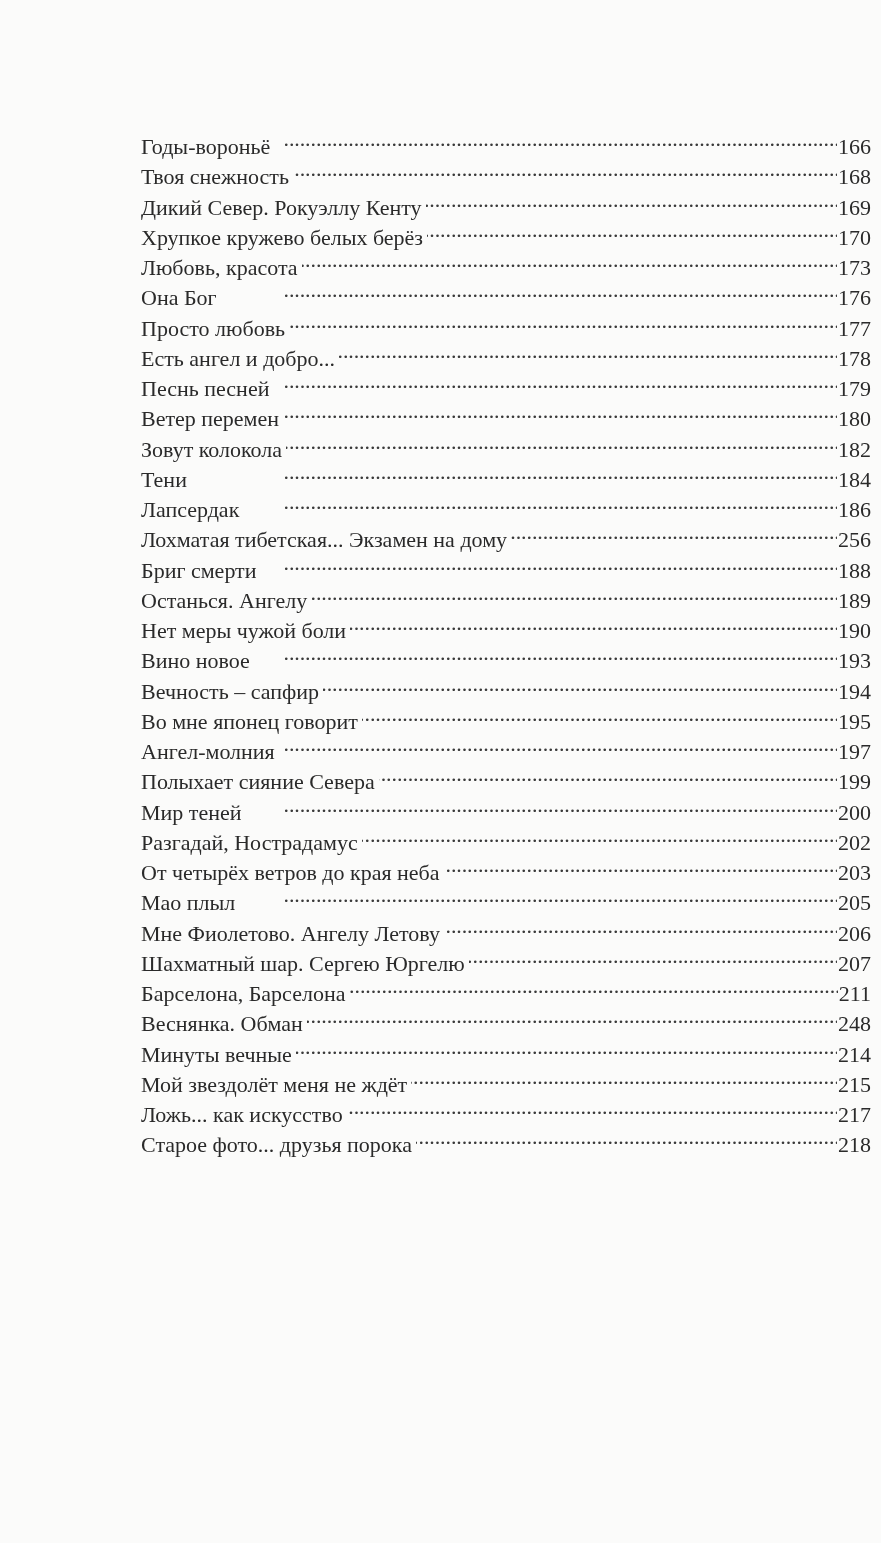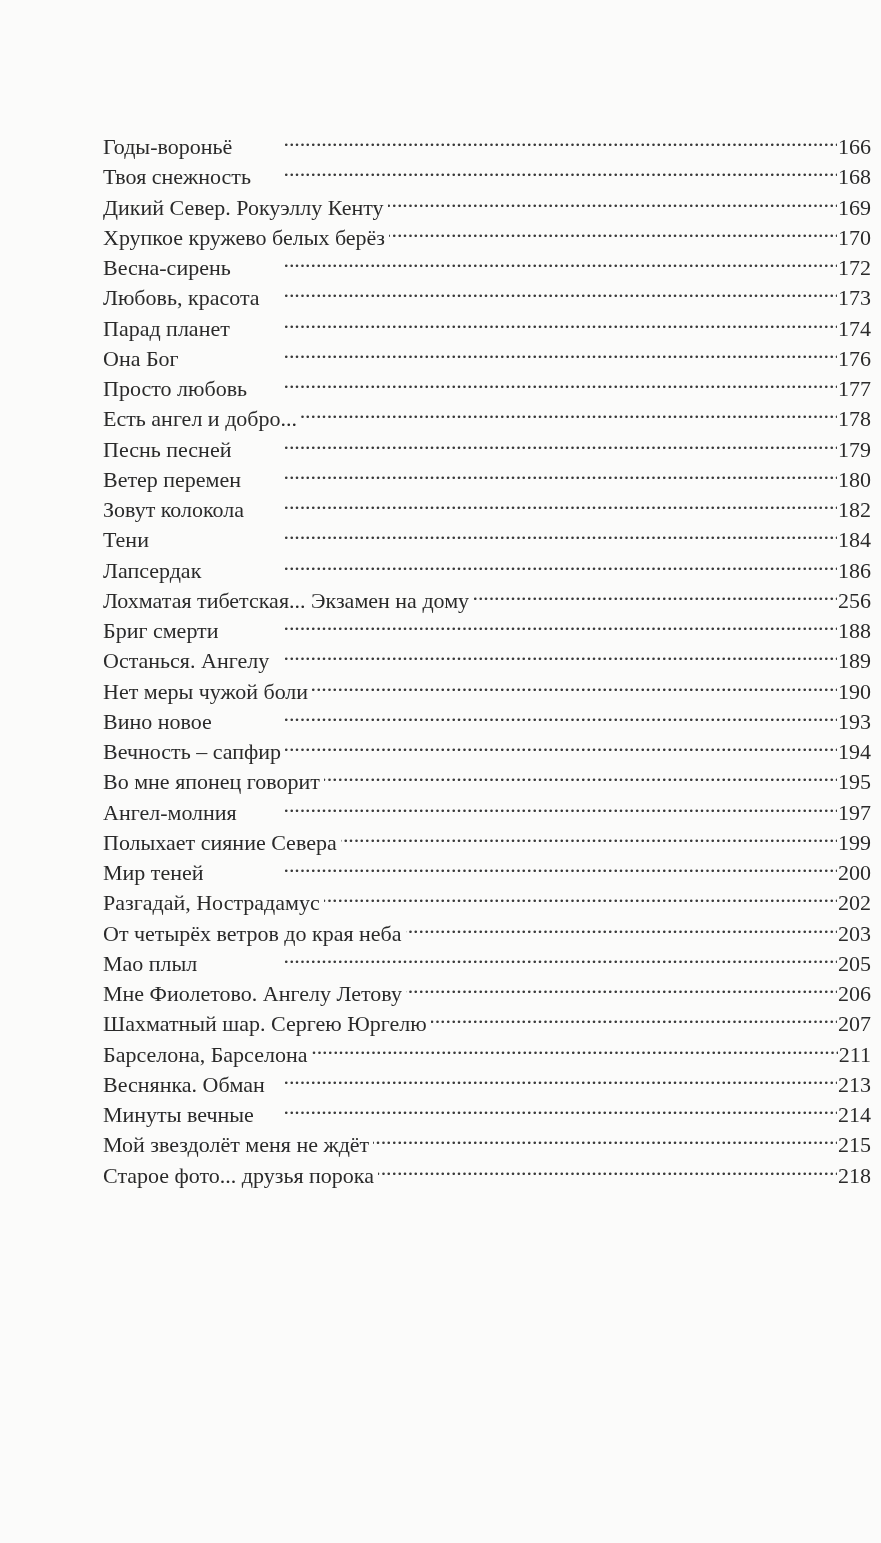--- a/index.html
+++ b/index.html
@@ -15,20 +15,21 @@
     left: 103px; top: 124px;
     width: 768px;
   }
   .row {
     display: flex;
     align-items: baseline;
     height: 30.25px;
     font-size: 22px;
     line-height: 30px;
     white-space: nowrap;
+    margin-left: 38px;
   }
   .title { flex: 0 0 auto; padding-right: 4px; }
   .leader {
     flex: 1 1 auto;
     overflow: hidden;
     position: relative;
     height: 30px;
   }
   .leader::after {
     content: ". . . . . . . . . . . . . . . . . . . . . . . . . . . . . . . . . . . . . . . . . . . . . . . . . . . . . . . . . . . . . . . . . . . . . . . . . . . . . . . . . . . . . . . . . . . . . . . . . . . . . . .";
@@ -58,35 +59,25 @@
       <span class="title">Дикий Север. Рокуэллу Кенту</span>
       <span class="leader"></span>
       <span class="page">169</span>
     </div>
     <div class="row">
       <span class="title">Хрупкое кружево белых берёз</span>
       <span class="leader"></span>
       <span class="page">170</span>
     </div>
     <div class="row">
-      <span class="title">Весна-сирень</span>
-      <span class="leader"></span>
-      <span class="page">172</span>
-    </div>
-    <div class="row">
       <span class="title">Любовь, красота</span>
       <span class="leader"></span>
       <span class="page">173</span>
     </div>
     <div class="row">
-      <span class="title">Парад планет</span>
-      <span class="leader"></span>
-      <span class="page">174</span>
-    </div>
-    <div class="row">
       <span class="title">Она Бог</span>
       <span class="leader"></span>
       <span class="page">176</span>
     </div>
     <div class="row">
       <span class="title">Просто любовь</span>
       <span class="leader"></span>
       <span class="page">177</span>
     </div>
     <div class="row">
@@ -195,30 +186,35 @@
       <span class="page">207</span>
     </div>
     <div class="row">
       <span class="title">Барселона, Барселона</span>
       <span class="leader"></span>
       <span class="page">211</span>
     </div>
     <div class="row">
       <span class="title">Веснянка. Обман</span>
       <span class="leader"></span>
-      <span class="page">213</span>
+      <span class="page">248</span>
     </div>
     <div class="row">
       <span class="title">Минуты вечные</span>
       <span class="leader"></span>
       <span class="page">214</span>
     </div>
     <div class="row">
       <span class="title">Мой звездолёт меня не ждёт</span>
       <span class="leader"></span>
       <span class="page">215</span>
+    </div>
+    <div class="row">
+      <span class="title">Ложь... как искусство</span>
+      <span class="leader"></span>
+      <span class="page">217</span>
     </div>
     <div class="row">
       <span class="title">Старое фото... друзья порока</span>
       <span class="leader"></span>
       <span class="page">218</span>
     </div>
   </div>
 
 </body></html>

